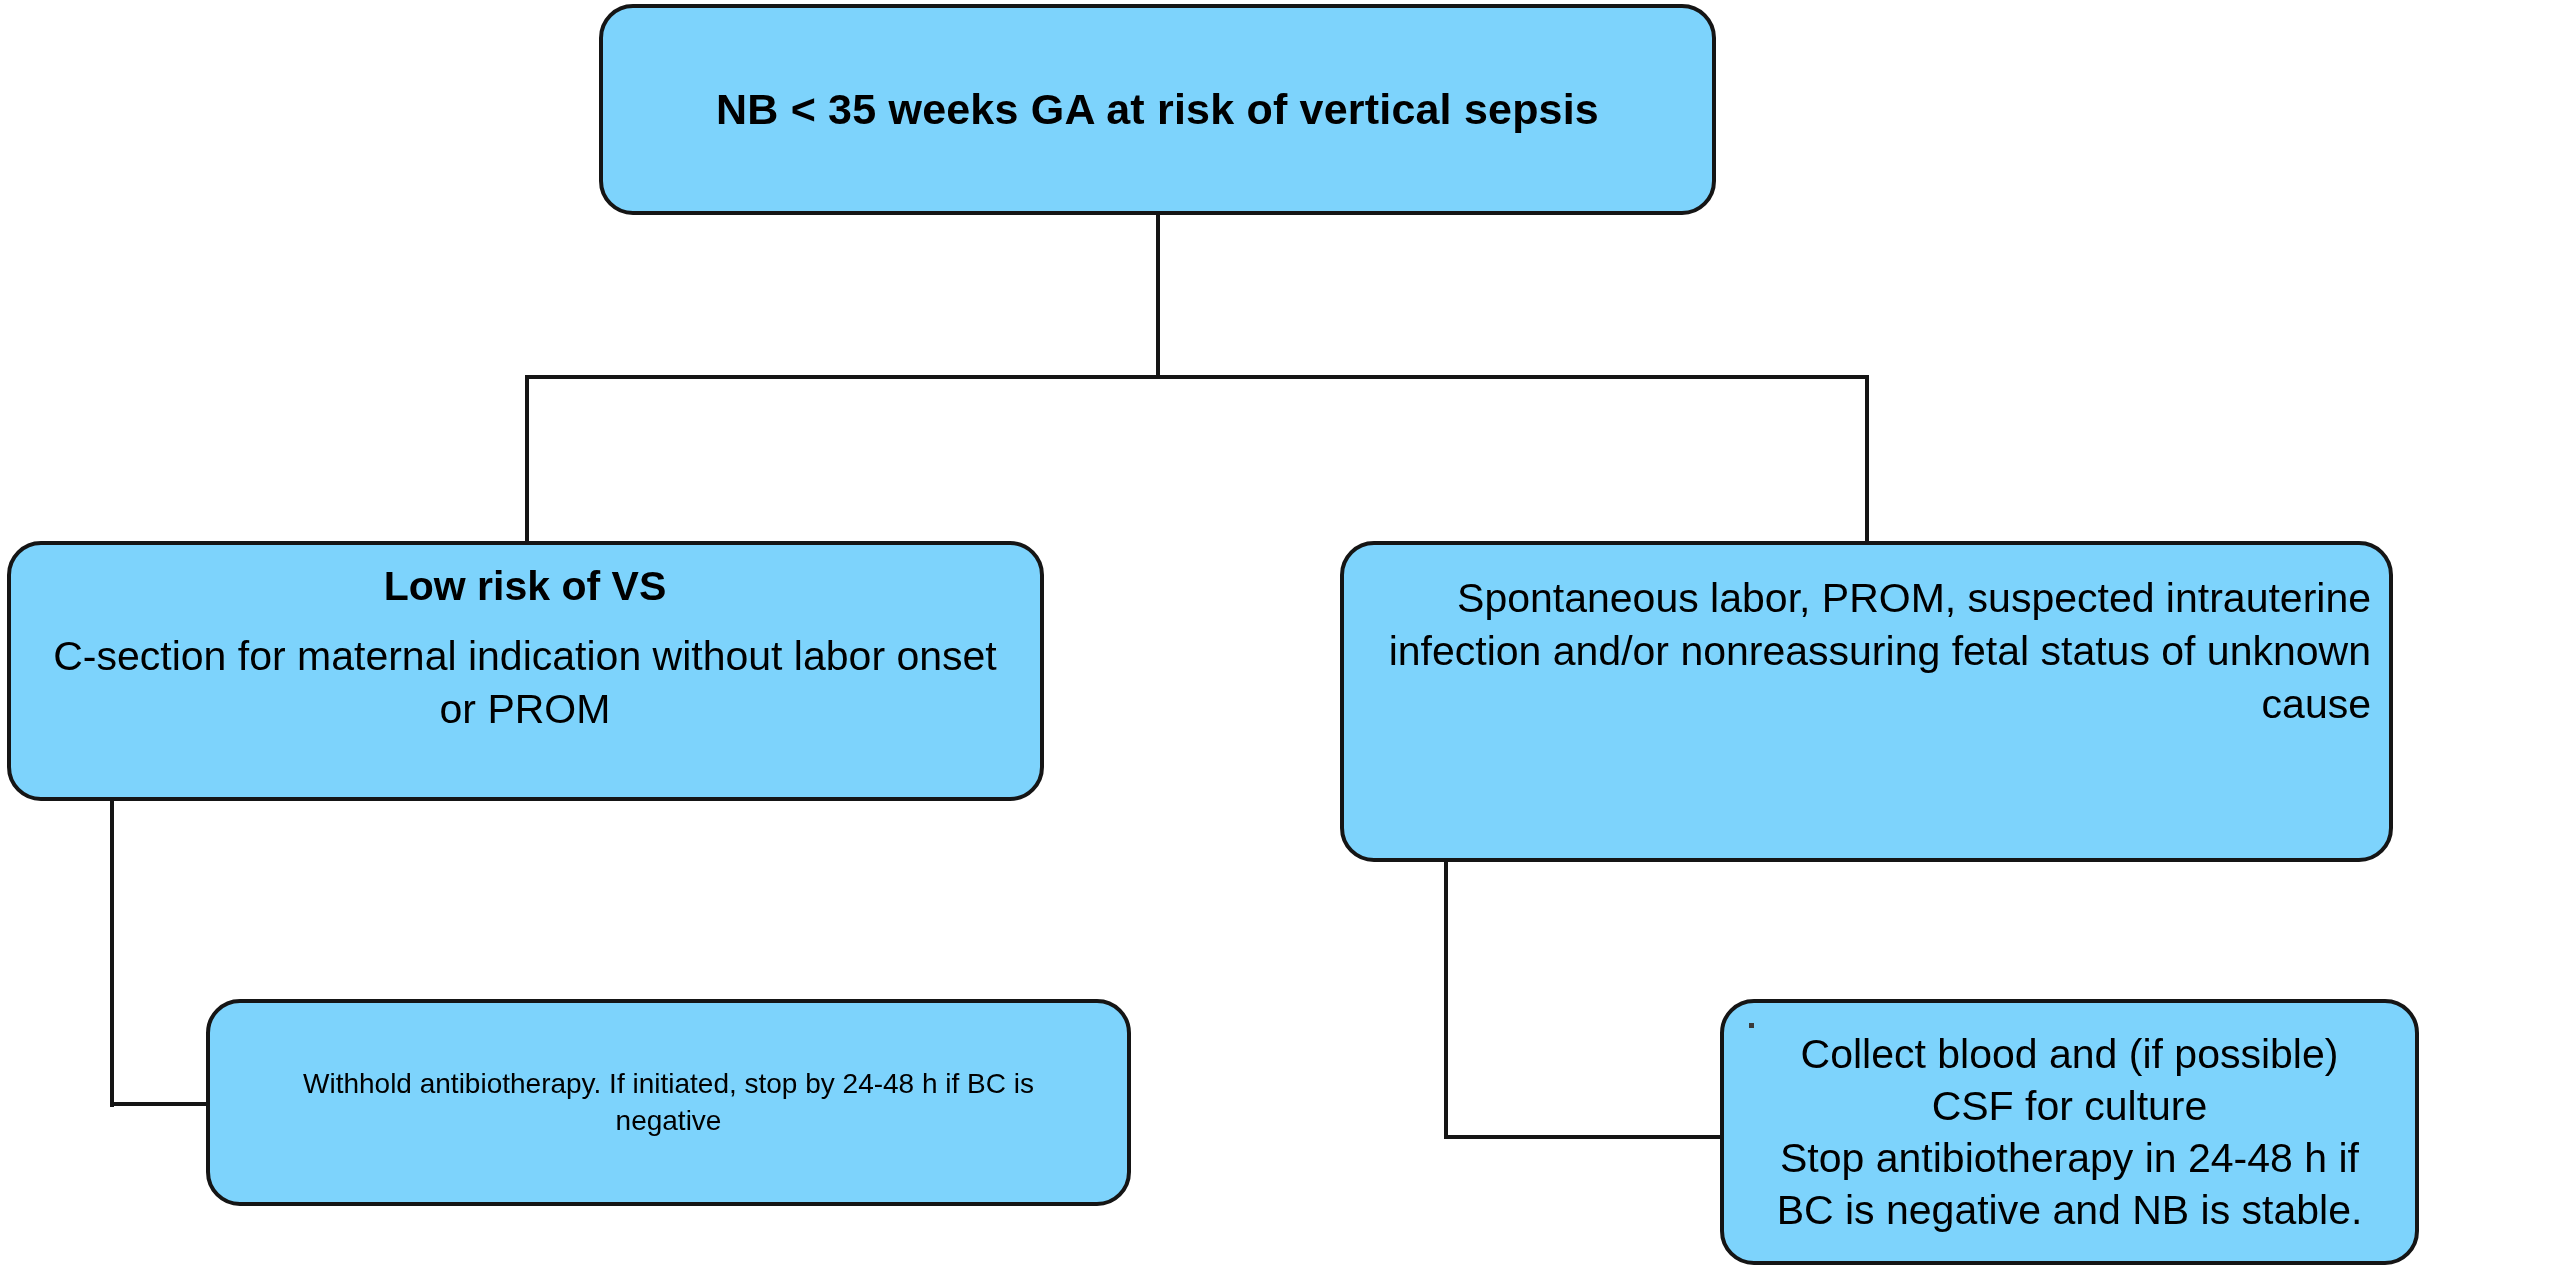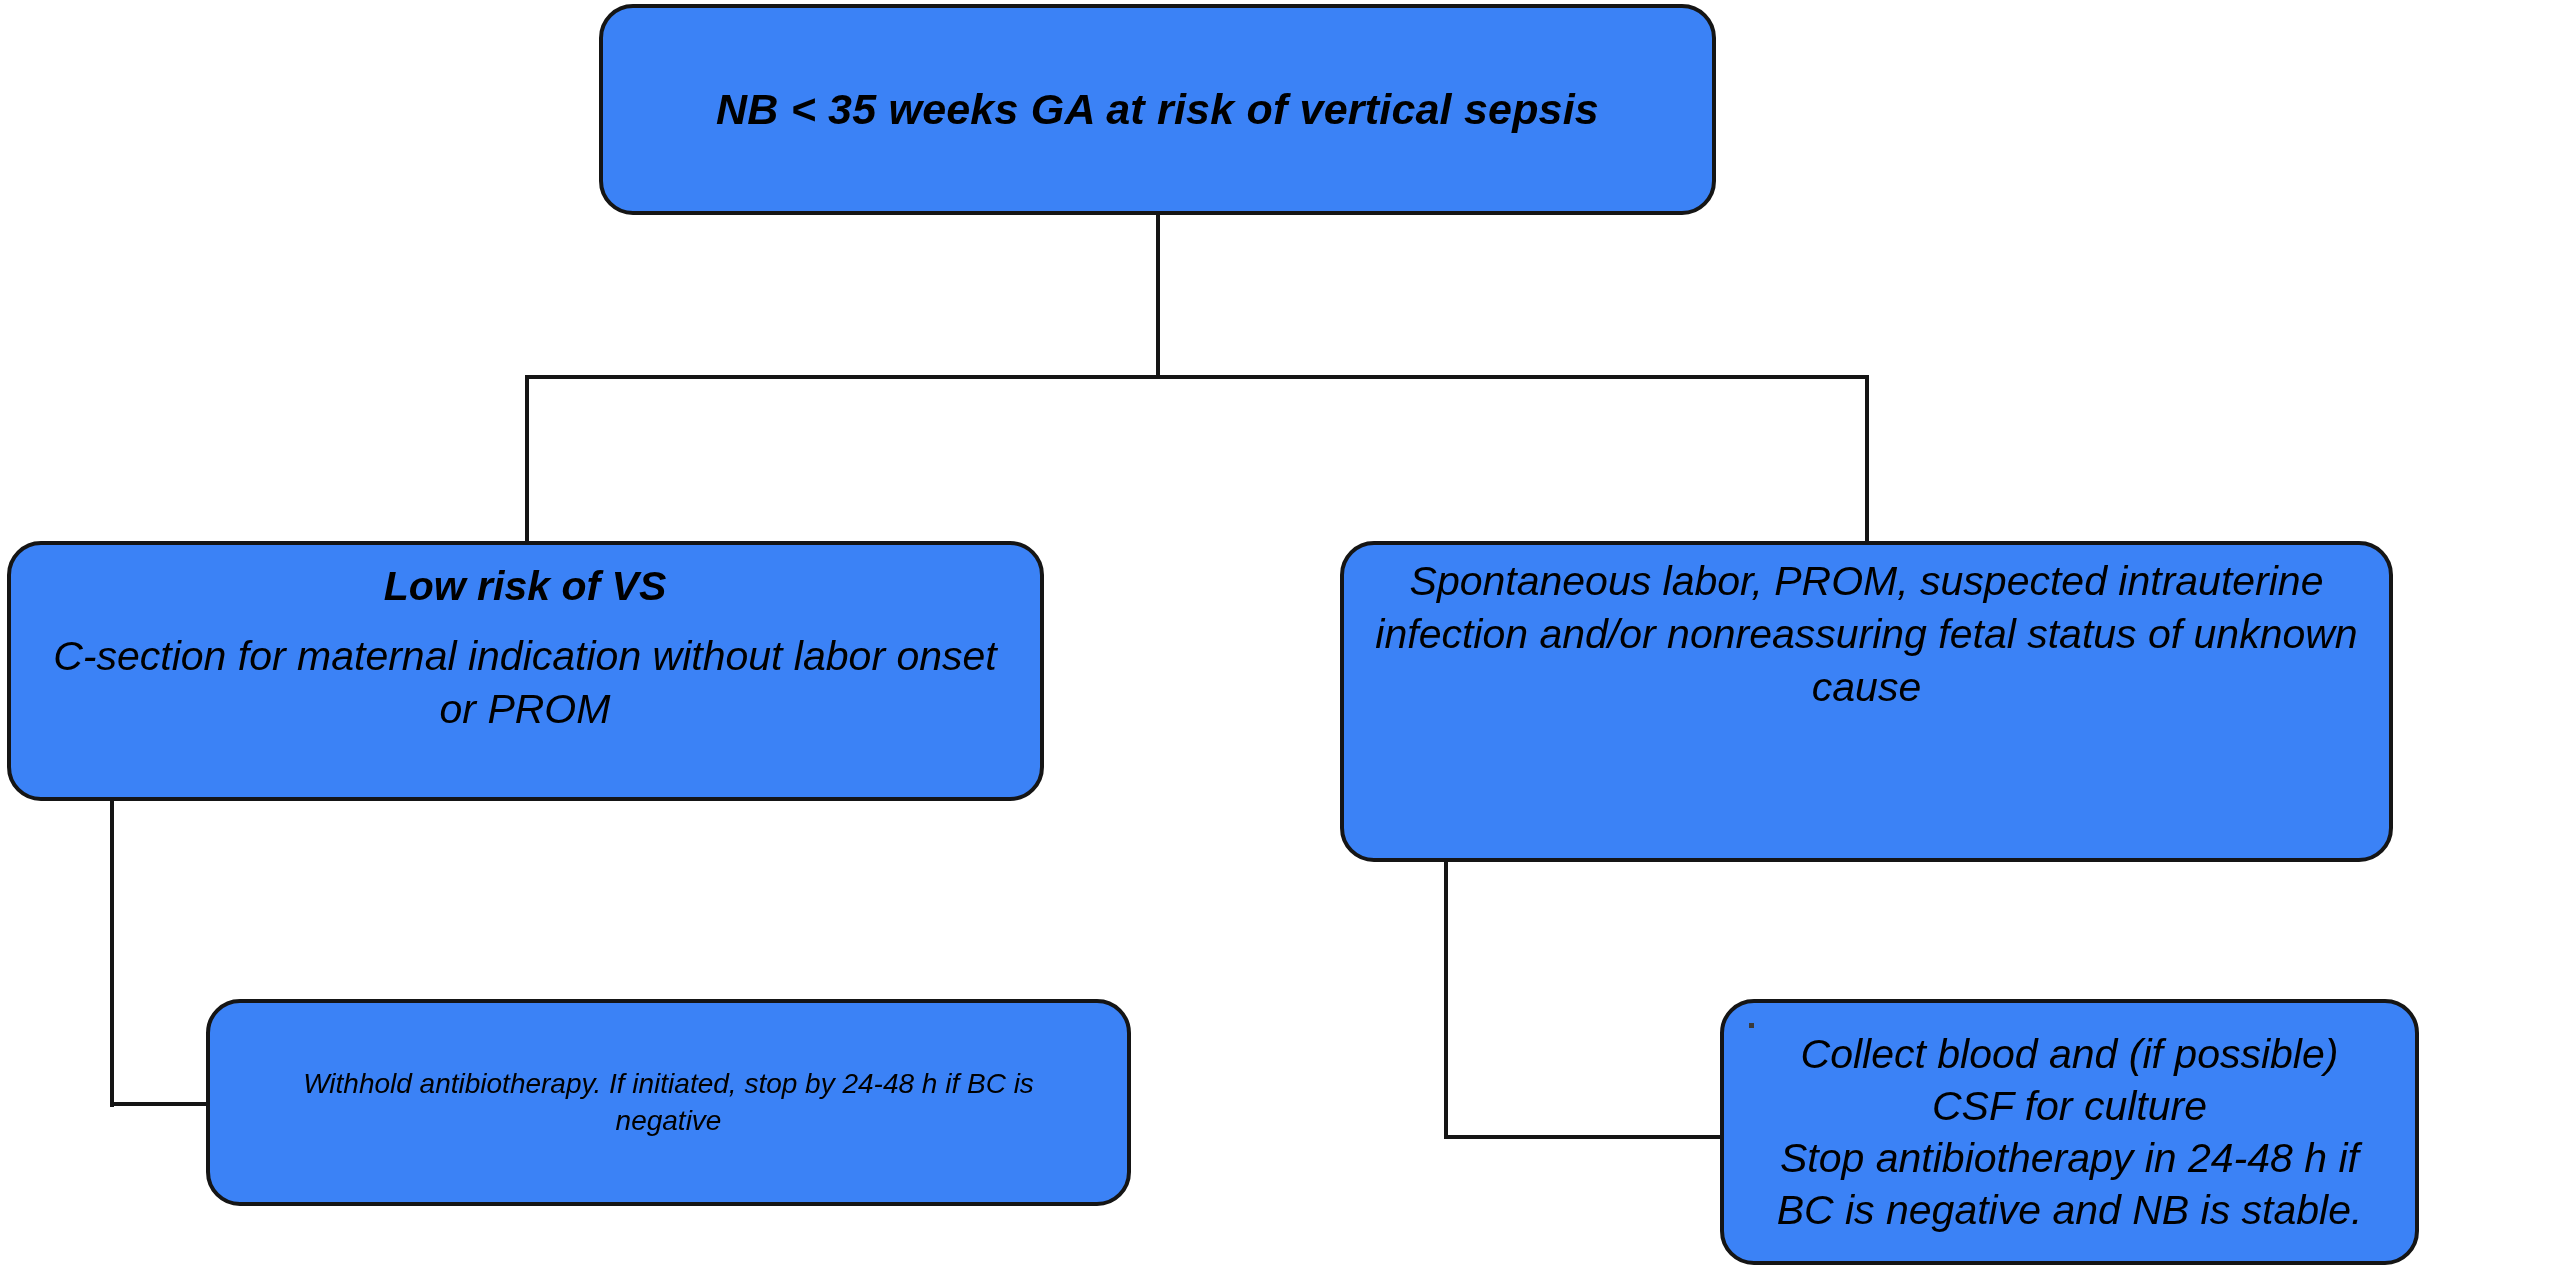--- a/index.html
+++ b/index.html
@@ -17,30 +17,29 @@
     width: 2576px;
     height: 1281px;
     background: #ffffff;
     overflow: hidden;
   }
 
   
   .node {
     position: absolute;
     box-sizing: border-box;
-    background: #3b82f6;
+    background: #7dd3fc;
     border: 4.1px solid #151515;
     border-radius: 34px;
     display: flex;
     flex-direction: column;
     align-items: center;
     justify-content: center;
     text-align: center;
     z-index: 3;
-    font-style: italic;
   }
   .node .title {
     font-weight: bold;
     line-height: 1.15;
     white-space: pre-line;
   }
   .node .body {
     font-weight: normal;
     line-height: 1.3;
     white-space: pre-line;
@@ -86,22 +85,23 @@
     height: 321px;
     padding: 6.5px 18px 21px 18px;
     justify-content: flex-start;
   }
   #node-high-risk .title {
     font-size: 41px;
     margin-top: 9.8px;
   }
   #node-high-risk .body {
     font-size: 41px;
-    margin-top: 3px;
+    margin-top: 20px;
     max-width: 1009px;
+    text-align: right;
   }
 
   
   #node-low-action {
     left: 206px;
     top: 999px;
     width: 925px;
     height: 207px;
     padding: 8.1px 37px;
   }

